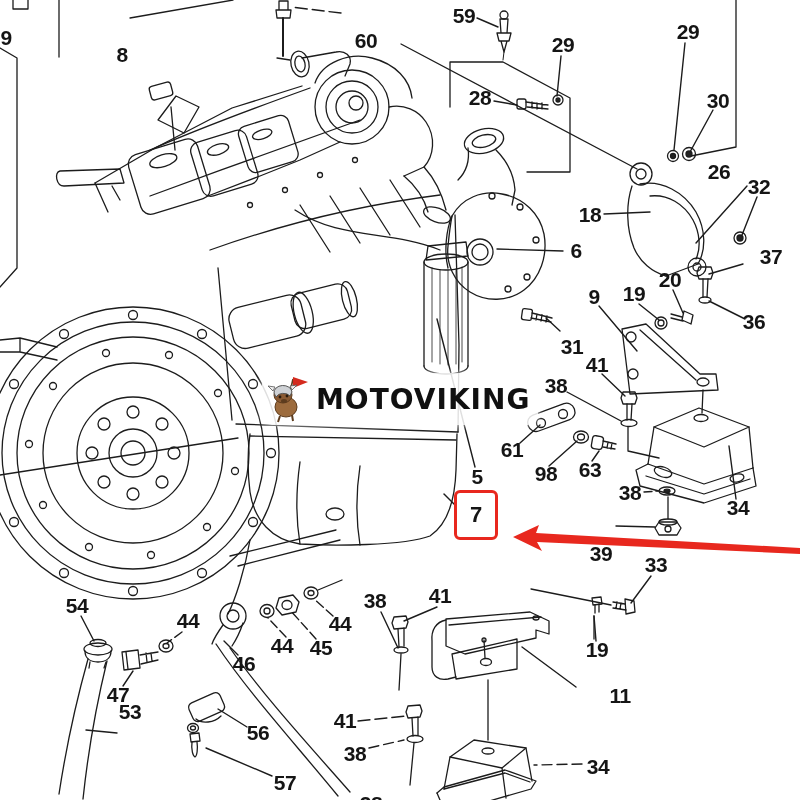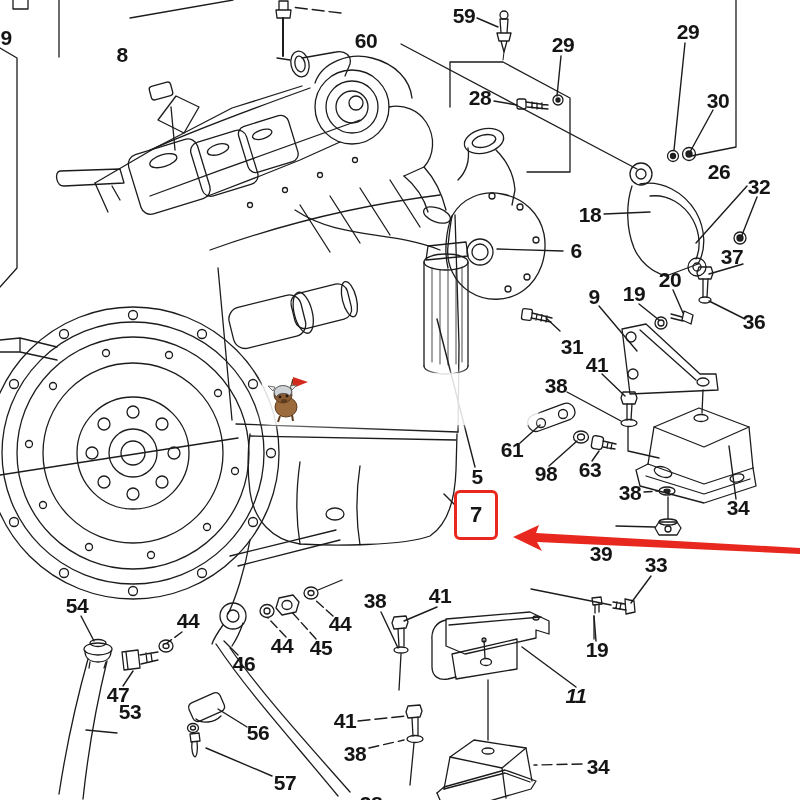--- a/index.html
+++ b/index.html
@@ -437,57 +437,58 @@
       <ellipse cx="21" cy="22" rx="9" ry="8" fill="#8a5a33" stroke="#5d3c1e" stroke-width="1"></ellipse>
       <path d="M12,20 A9,7 0 0 1 30,19 L28,23 A8,6 0 0 0 14,24 Z" fill="#cfd2d6" stroke="#555" stroke-width="1"></path>
       <polygon points="11,18 6,13 13,14" fill="#eee" stroke="#555" stroke-width="0.8"></polygon>
       <polygon points="30,17 35,12 28,13" fill="#eee" stroke="#555" stroke-width="0.8"></polygon>
       <circle cx="18" cy="24" r="1.4" fill="#2a1a0c"></circle>
       <circle cx="25" cy="23" r="1.4" fill="#2a1a0c"></circle>
       <ellipse cx="22" cy="28" rx="3" ry="2" fill="#5d3c1e"></ellipse>
       <line x1="18" y1="43" x2="16" y2="49" stroke="#5d3c1e" stroke-width="2"></line>
       <line x1="30" y1="42" x2="31" y2="48" stroke="#5d3c1e" stroke-width="2"></line>
     </svg>
+    <span class="wm-text">MOTOVIKING</span>
   </div>
 
   <div class="hl-box" style="border-color: rgb(232, 40, 30);">
     <span>7</span>
   </div>
 
   <div class="labels-layer">
       <div class="part-label" style="left: 366px; top: 13px; margin-top: 28px;">60</div>
       <div class="part-label" style="left: 464px; top: 16px;">59</div>
       <div class="part-label" style="left: 563px; top: 45px;">29</div>
       <div class="part-label" style="left: 480px; top: 98px;">28</div>
       <div class="part-label" style="left: 688px; top: 32px;">29</div>
       <div class="part-label" style="left: 718px; top: 101px;">30</div>
       <div class="part-label" style="left: 122px; top: 55px;">8</div>
       <div class="part-label" style="left: 6px; top: 38px;">9</div>
       <div class="part-label" style="left: 590px; top: 215px;">18</div>
       <div class="part-label" style="left: 719px; top: 172px;">26</div>
       <div class="part-label" style="left: 759px; top: 187px;">32</div>
       <div class="part-label" style="left: 576px; top: 251px;">6</div>
-      <div class="part-label" style="left: 732px; top: 257px;">37</div>
+      <div class="part-label" style="left: 771px; top: 257px;">37</div>
       <div class="part-label" style="left: 670px; top: 280px;">20</div>
       <div class="part-label" style="left: 634px; top: 294px;">19</div>
       <div class="part-label" style="left: 594px; top: 297px;">9</div>
       <div class="part-label" style="left: 754px; top: 322px;">36</div>
       <div class="part-label" style="left: 572px; top: 334px; margin-top: 13px;">31</div>
       <div class="part-label" style="left: 597px; top: 365px;">41</div>
       <div class="part-label" style="left: 556px; top: 386px;">38</div>
       <div class="part-label" style="left: 496px; top: 450px; margin-left: 16px;">61</div>
       <div class="part-label" style="left: 546px; top: 474px;">98</div>
       <div class="part-label" style="left: 590px; top: 470px;">63</div>
       <div class="part-label" style="left: 477px; top: 477px;">5</div>
       <div class="part-label" style="left: 630px; top: 493px;">38</div>
       <div class="part-label" style="left: 601px; top: 526px; margin-top: 28px;">39</div>
       <div class="part-label" style="left: 738px; top: 508px;">34</div>
       <div class="part-label" style="left: 656px; top: 565px;">33</div>
       <div class="part-label" style="left: 597px; top: 650px;">19</div>
-      <div class="part-label" style="left: 576px; top: 696px; font-style: italic;">11</div>
+      <div class="part-label" style="left: 620px; top: 696px;">11</div>
       <div class="part-label" style="left: 598px; top: 767px;">34</div>
       <div class="part-label" style="left: 440px; top: 596px;">41</div>
       <div class="part-label" style="left: 375px; top: 601px;">38</div>
       <div class="part-label" style="left: 345px; top: 721px;">41</div>
       <div class="part-label" style="left: 355px; top: 754px;">38</div>
       <div class="part-label" style="left: 77px; top: 606px;">54</div>
       <div class="part-label" style="left: 188px; top: 621px;">44</div>
       <div class="part-label" style="left: 282px; top: 646px;">44</div>
       <div class="part-label" style="left: 321px; top: 648px;">45</div>
       <div class="part-label" style="left: 340px; top: 624px;">44</div>

